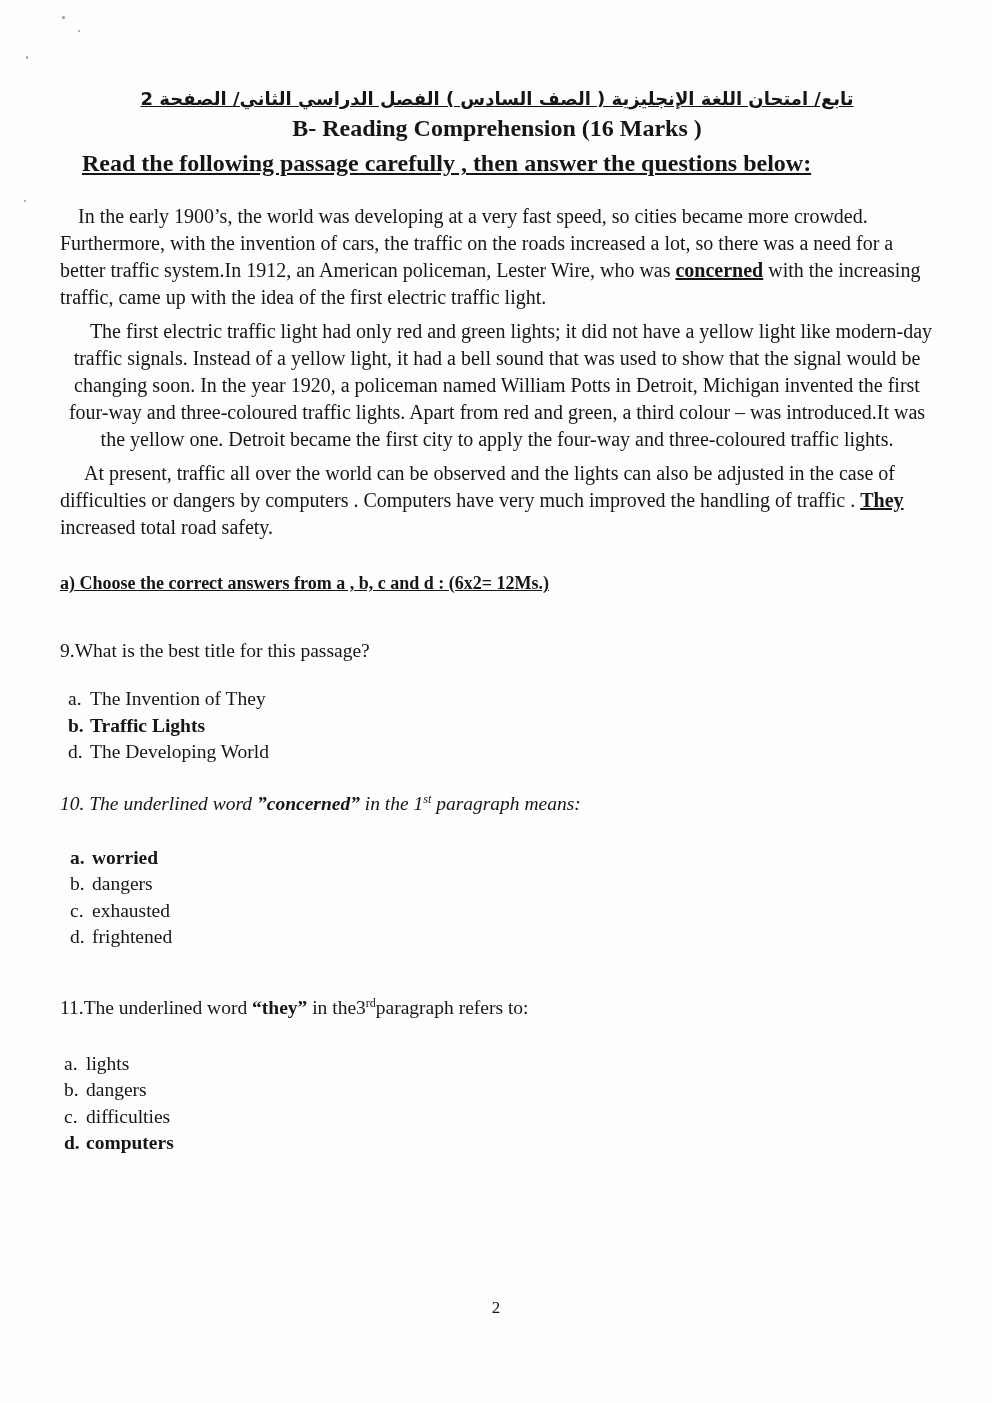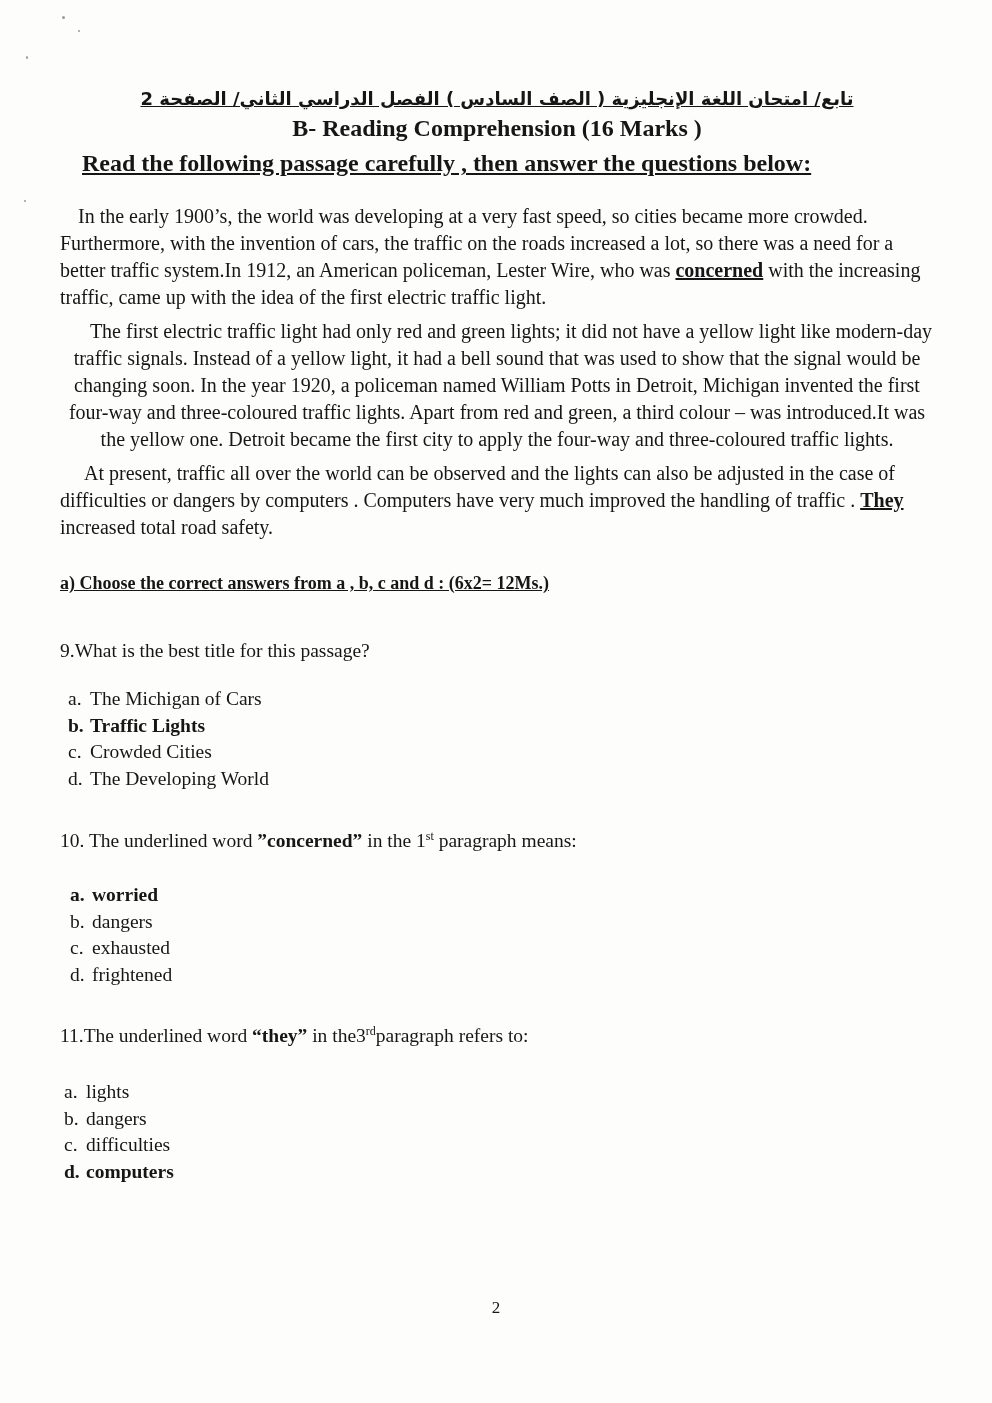--- a/index.html
+++ b/index.html
@@ -69,22 +69,22 @@
     text-decoration: underline;
     margin: 32px 0 0 0;
   }
   .q-stem {
     font-size: 19.5px;
     margin: 0;
     line-height: 26px;
   }
   .q-stem .qword { font-weight: bold; }
   .q9-stem  { margin-top: 44px; }
-  .q10-stem { margin-top: 36px; }
-  .q11-stem { margin-top: 35px; }
+  .q10-stem { margin-top: 25px; font-style: italic; }
+  .q11-stem { margin-top: 44px; }
   .options {
     margin: 0;
     padding: 0;
   }
   .q9-options  { margin-top: 22px; margin-left: 8px; }
   .q10-options { margin-top: 28px; margin-left: 10px; }
   .q11-options { margin-top: 30px; margin-left: 4px; }
   .option {
     line-height: 26.5px;
     font-size: 19.5px;
@@ -127,23 +127,22 @@
 
     <p class="indent-2">The first electric traffic light had only red and green lights; it did not have a yellow light like modern-day traffic signals. Instead of a yellow light, it had a bell sound that was used to show that the signal would be changing soon.  In the year 1920, a policeman named William Potts in Detroit, Michigan invented the first four-way and three-coloured traffic lights. Apart from red and green, a third colour – was introduced.It was the yellow one. Detroit became the first city to apply the four-way and three-coloured traffic lights.</p>
 
     <p class="indent-3"><span>At present, traffic all over the world can be observed and the lights can also be adjusted in the case of difficulties or dangers by computers . Computers have very much improved the handling of traffic . </span><span class="bu">They</span><span> increased total road safety.</span></p>
   </div>
 
   <div class="choose-heading">a) Choose the correct answers from a , b, c and d : (6x2= 12Ms.)</div>
 
   <p class="q-stem q9-stem">9.What is the best title for this passage?</p>
   <div class="options q9-options">
-    <div class="option"><span class="opt-label">a.</span><span class="opt-text">The Michigan of Cars</span></div>
+    <div class="option"><span class="opt-label">a.</span><span class="opt-text">The Invention of They</span></div>
     <div class="option bold"><span class="opt-label">b.</span><span class="opt-text">Traffic Lights</span></div>
-    <div class="option"><span class="opt-label">c.</span><span class="opt-text">Crowded Cities</span></div>
     <div class="option"><span class="opt-label">d.</span><span class="opt-text">The Developing World</span></div>
   </div>
 
   <p class="q-stem q10-stem"><span>10. The underlined word </span><span class="qword">”concerned”</span><span> in the 1</span><sup>st</sup><span>  paragraph means:</span></p>
   <div class="options q10-options">
     <div class="option bold"><span class="opt-label">a.</span><span class="opt-text">worried</span></div>
     <div class="option"><span class="opt-label">b.</span><span class="opt-text">dangers</span></div>
     <div class="option"><span class="opt-label">c.</span><span class="opt-text">exhausted</span></div>
     <div class="option"><span class="opt-label">d.</span><span class="opt-text">frightened</span></div>
   </div>

